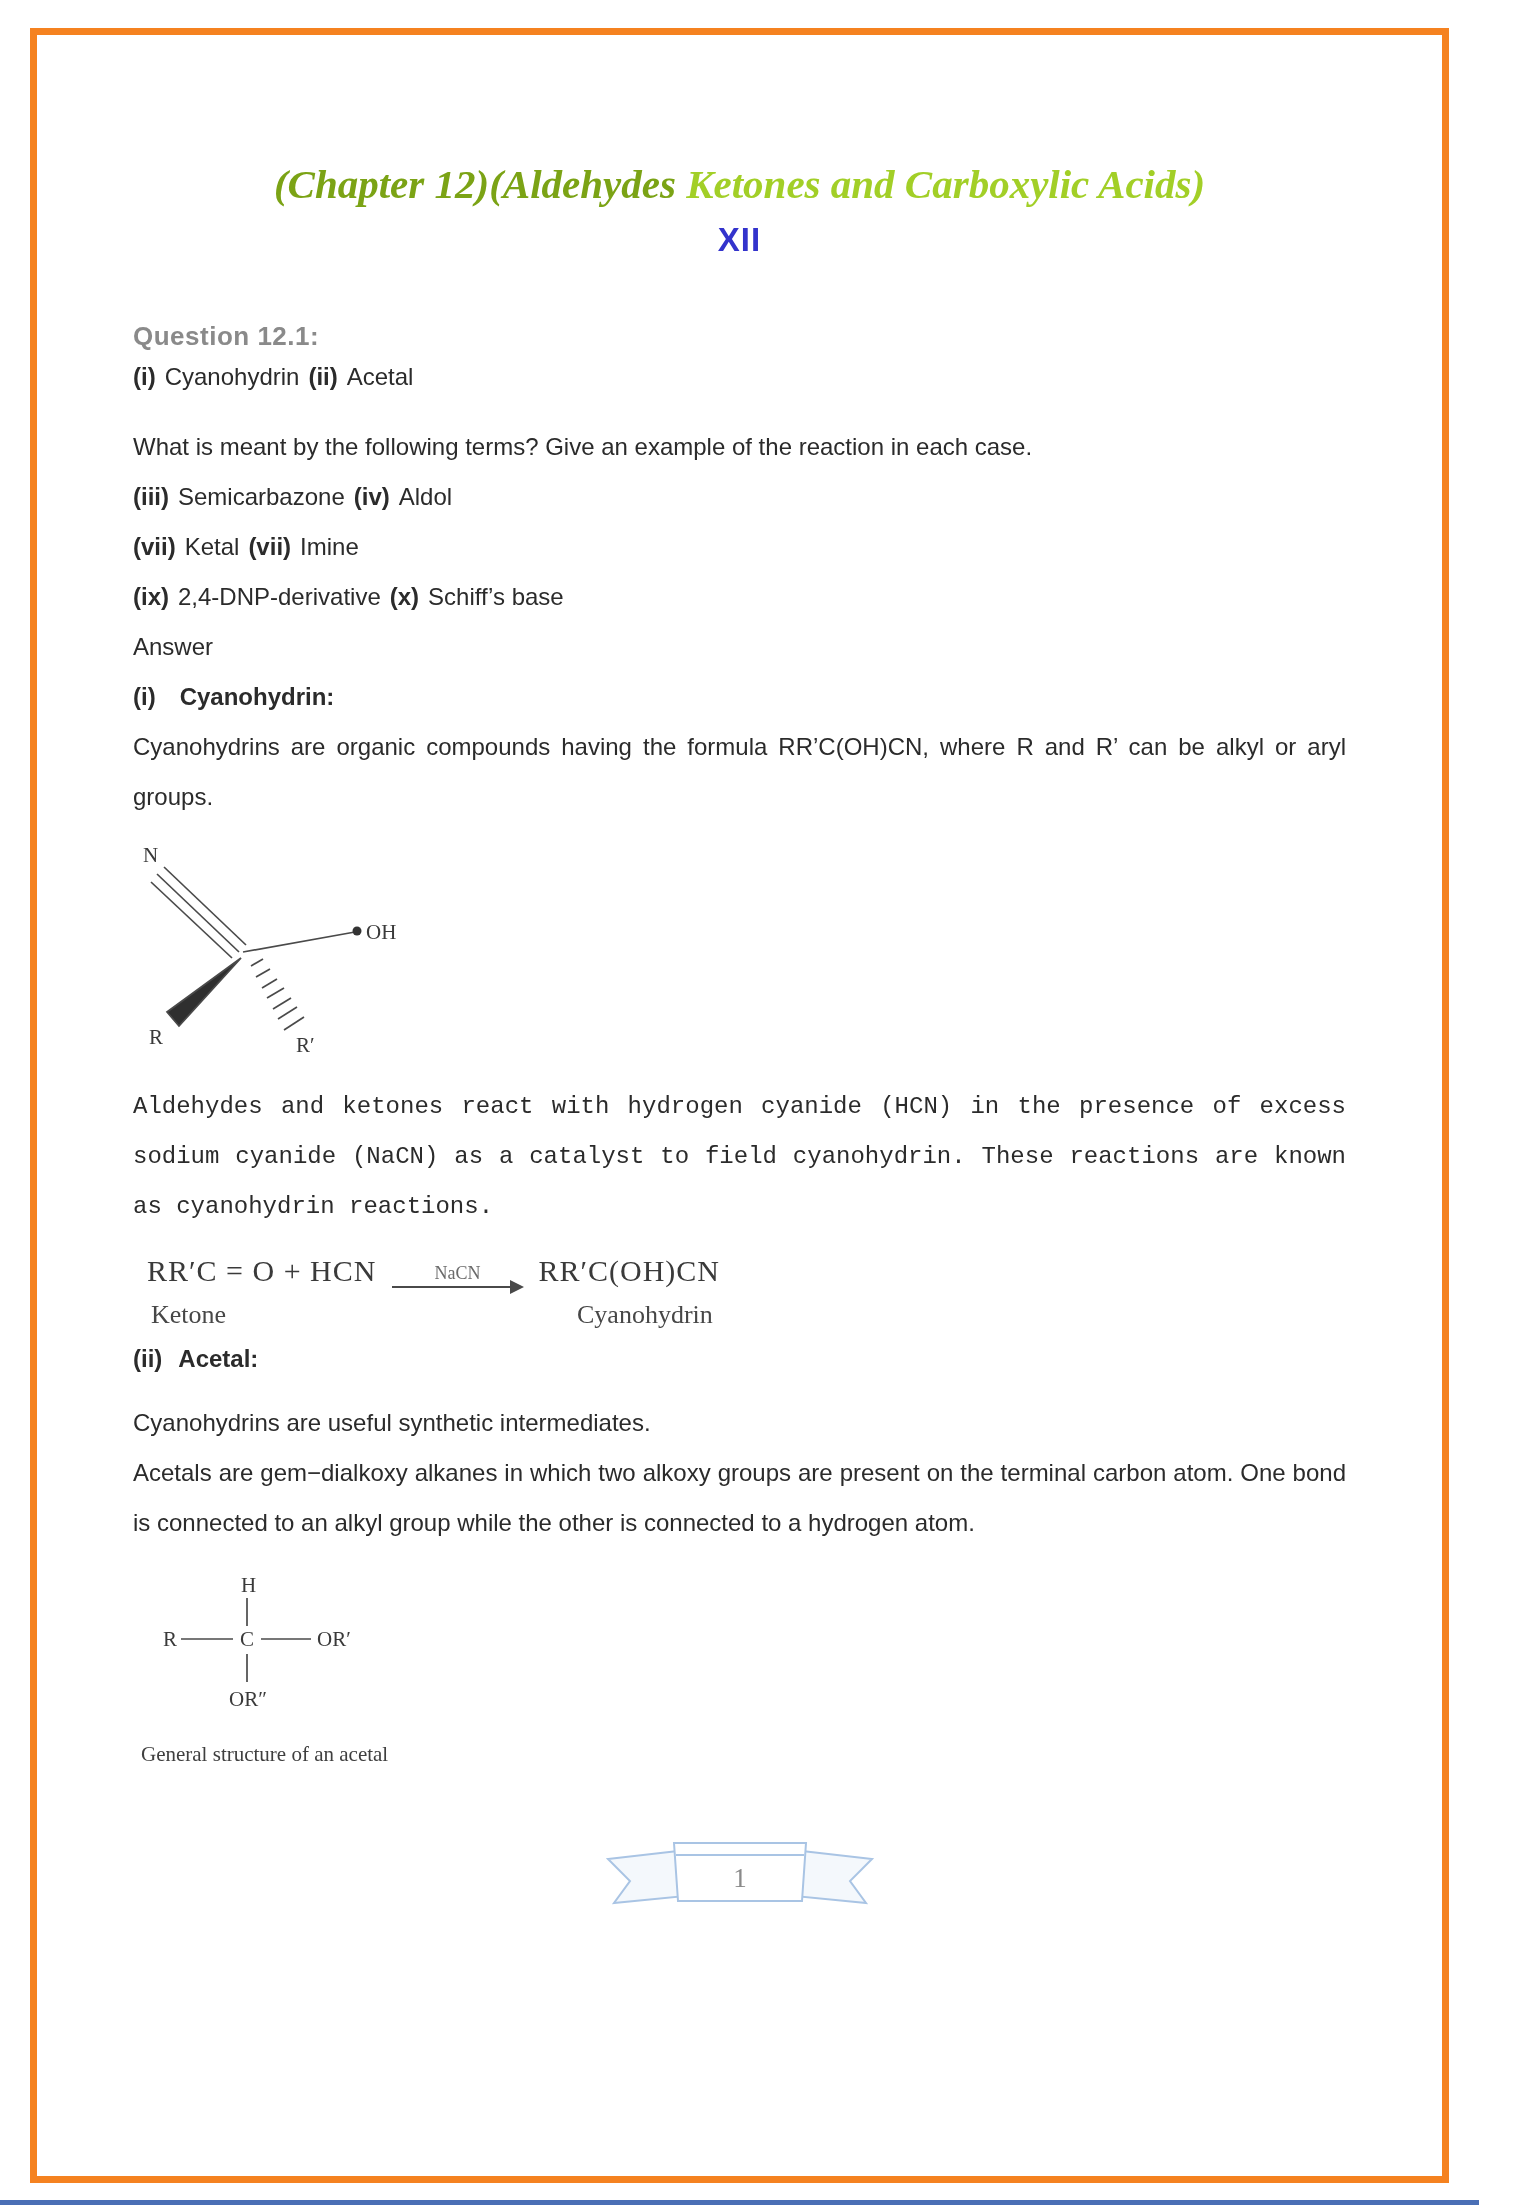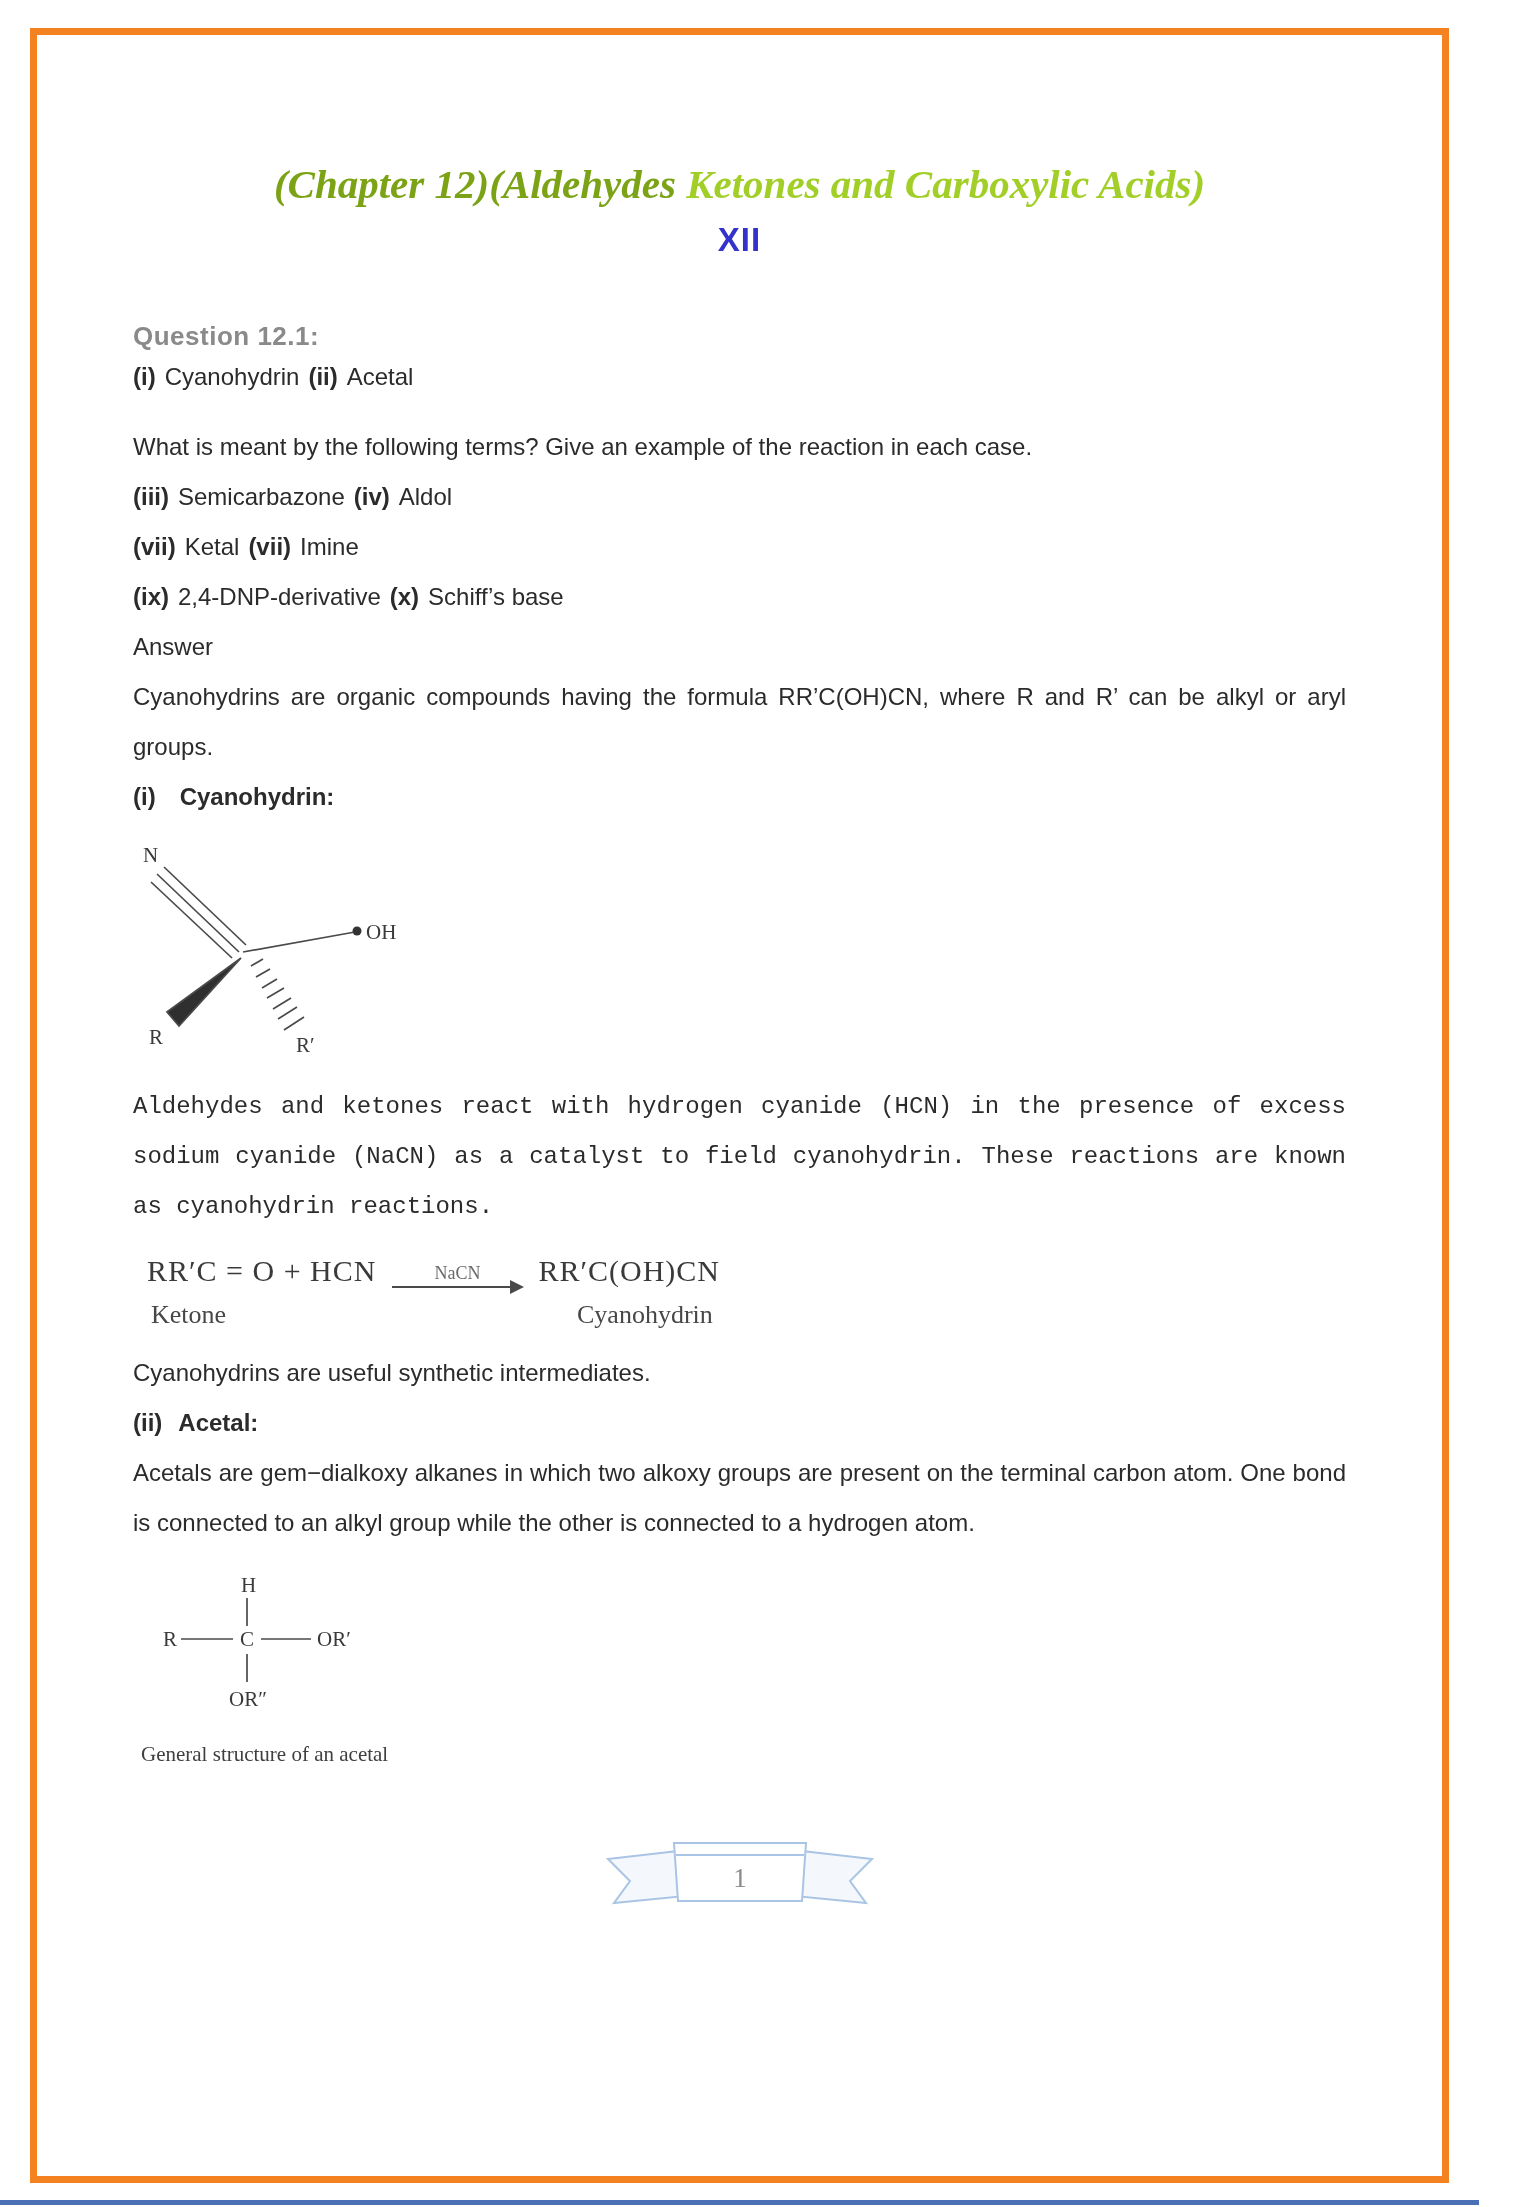--- a/index.html
+++ b/index.html
@@ -98,25 +98,25 @@
     </div>
     <div class="body-text term-line">
       <span class="num">(vii)</span><span>Ketal</span><span class="num">(vii)</span><span>Imine</span>
     </div>
     <div class="body-text term-line">
       <span class="num">(ix)</span><span>2,4-DNP-derivative</span><span class="num">(x)</span><span>Schiff’s base</span>
     </div>
 
     <div class="body-text">Answer</div>
 
-    <div class="body-text para">Cyanohydrins are organic compounds having the formula RR’C(OH)CN, where R and R’ can be alkyl or aryl groups.</div>
-
     <div class="body-text part-heading">
       <span class="pnum">(i)</span><span>Cyanohydrin:</span>
     </div>
+
+    <div class="body-text para">Cyanohydrins are organic compounds having the formula RR’C(OH)CN, where R and R’ can be alkyl or aryl groups.</div>
 
     <svg class="structure" width="290" height="236" viewBox="0 0 290 236">
       <text x="10" y="26">N</text>
       <g>
         <line x1="24" y1="38" x2="106" y2="116"></line>
         <line x1="31" y1="31" x2="113" y2="109"></line>
         <line x1="18" y1="46" x2="99" y2="122"></line>
       </g>
       <line x1="110" y1="116" x2="222" y2="96"></line>
       <circle cx="224" cy="95" r="4.5" fill="#333333" stroke="none"></circle>
@@ -145,25 +145,25 @@
           <span class="arrow-shaft"></span>
         </span>
         <span class="eq-rhs">RR′C(OH)CN</span>
       </div>
       <div class="eq-labels">
         <span class="lbl-left">Ketone</span>
         <span class="lbl-right">Cyanohydrin</span>
       </div>
     </div>
 
-    <div class="body-text" style="margin-top:14px;">Cyanohydrins are useful synthetic intermediates.</div>
-
     <div class="body-text part-heading">
       <span class="pnum" style="margin-right:16px;">(ii)</span><span>Acetal:</span>
     </div>
+
+    <div class="body-text" style="margin-top:14px;">Cyanohydrins are useful synthetic intermediates.</div>
 
     <div class="body-text para">Acetals are gem−dialkoxy alkanes in which two alkoxy groups are present on the terminal carbon atom. One bond is connected to an alkyl group while the other is connected to a hydrogen atom.</div>
 
     <svg class="structure" style="margin-left:8px; margin-top:24px;" width="240" height="160" viewBox="0 0 240 160">
       <text x="100" y="20">H</text>
       <line x1="106" y1="26" x2="106" y2="54"></line>
       <text x="99" y="74">C</text>
       <text x="22" y="74">R</text>
       <line x1="40" y1="67" x2="92" y2="67"></line>
       <line x1="120" y1="67" x2="170" y2="67"></line>

